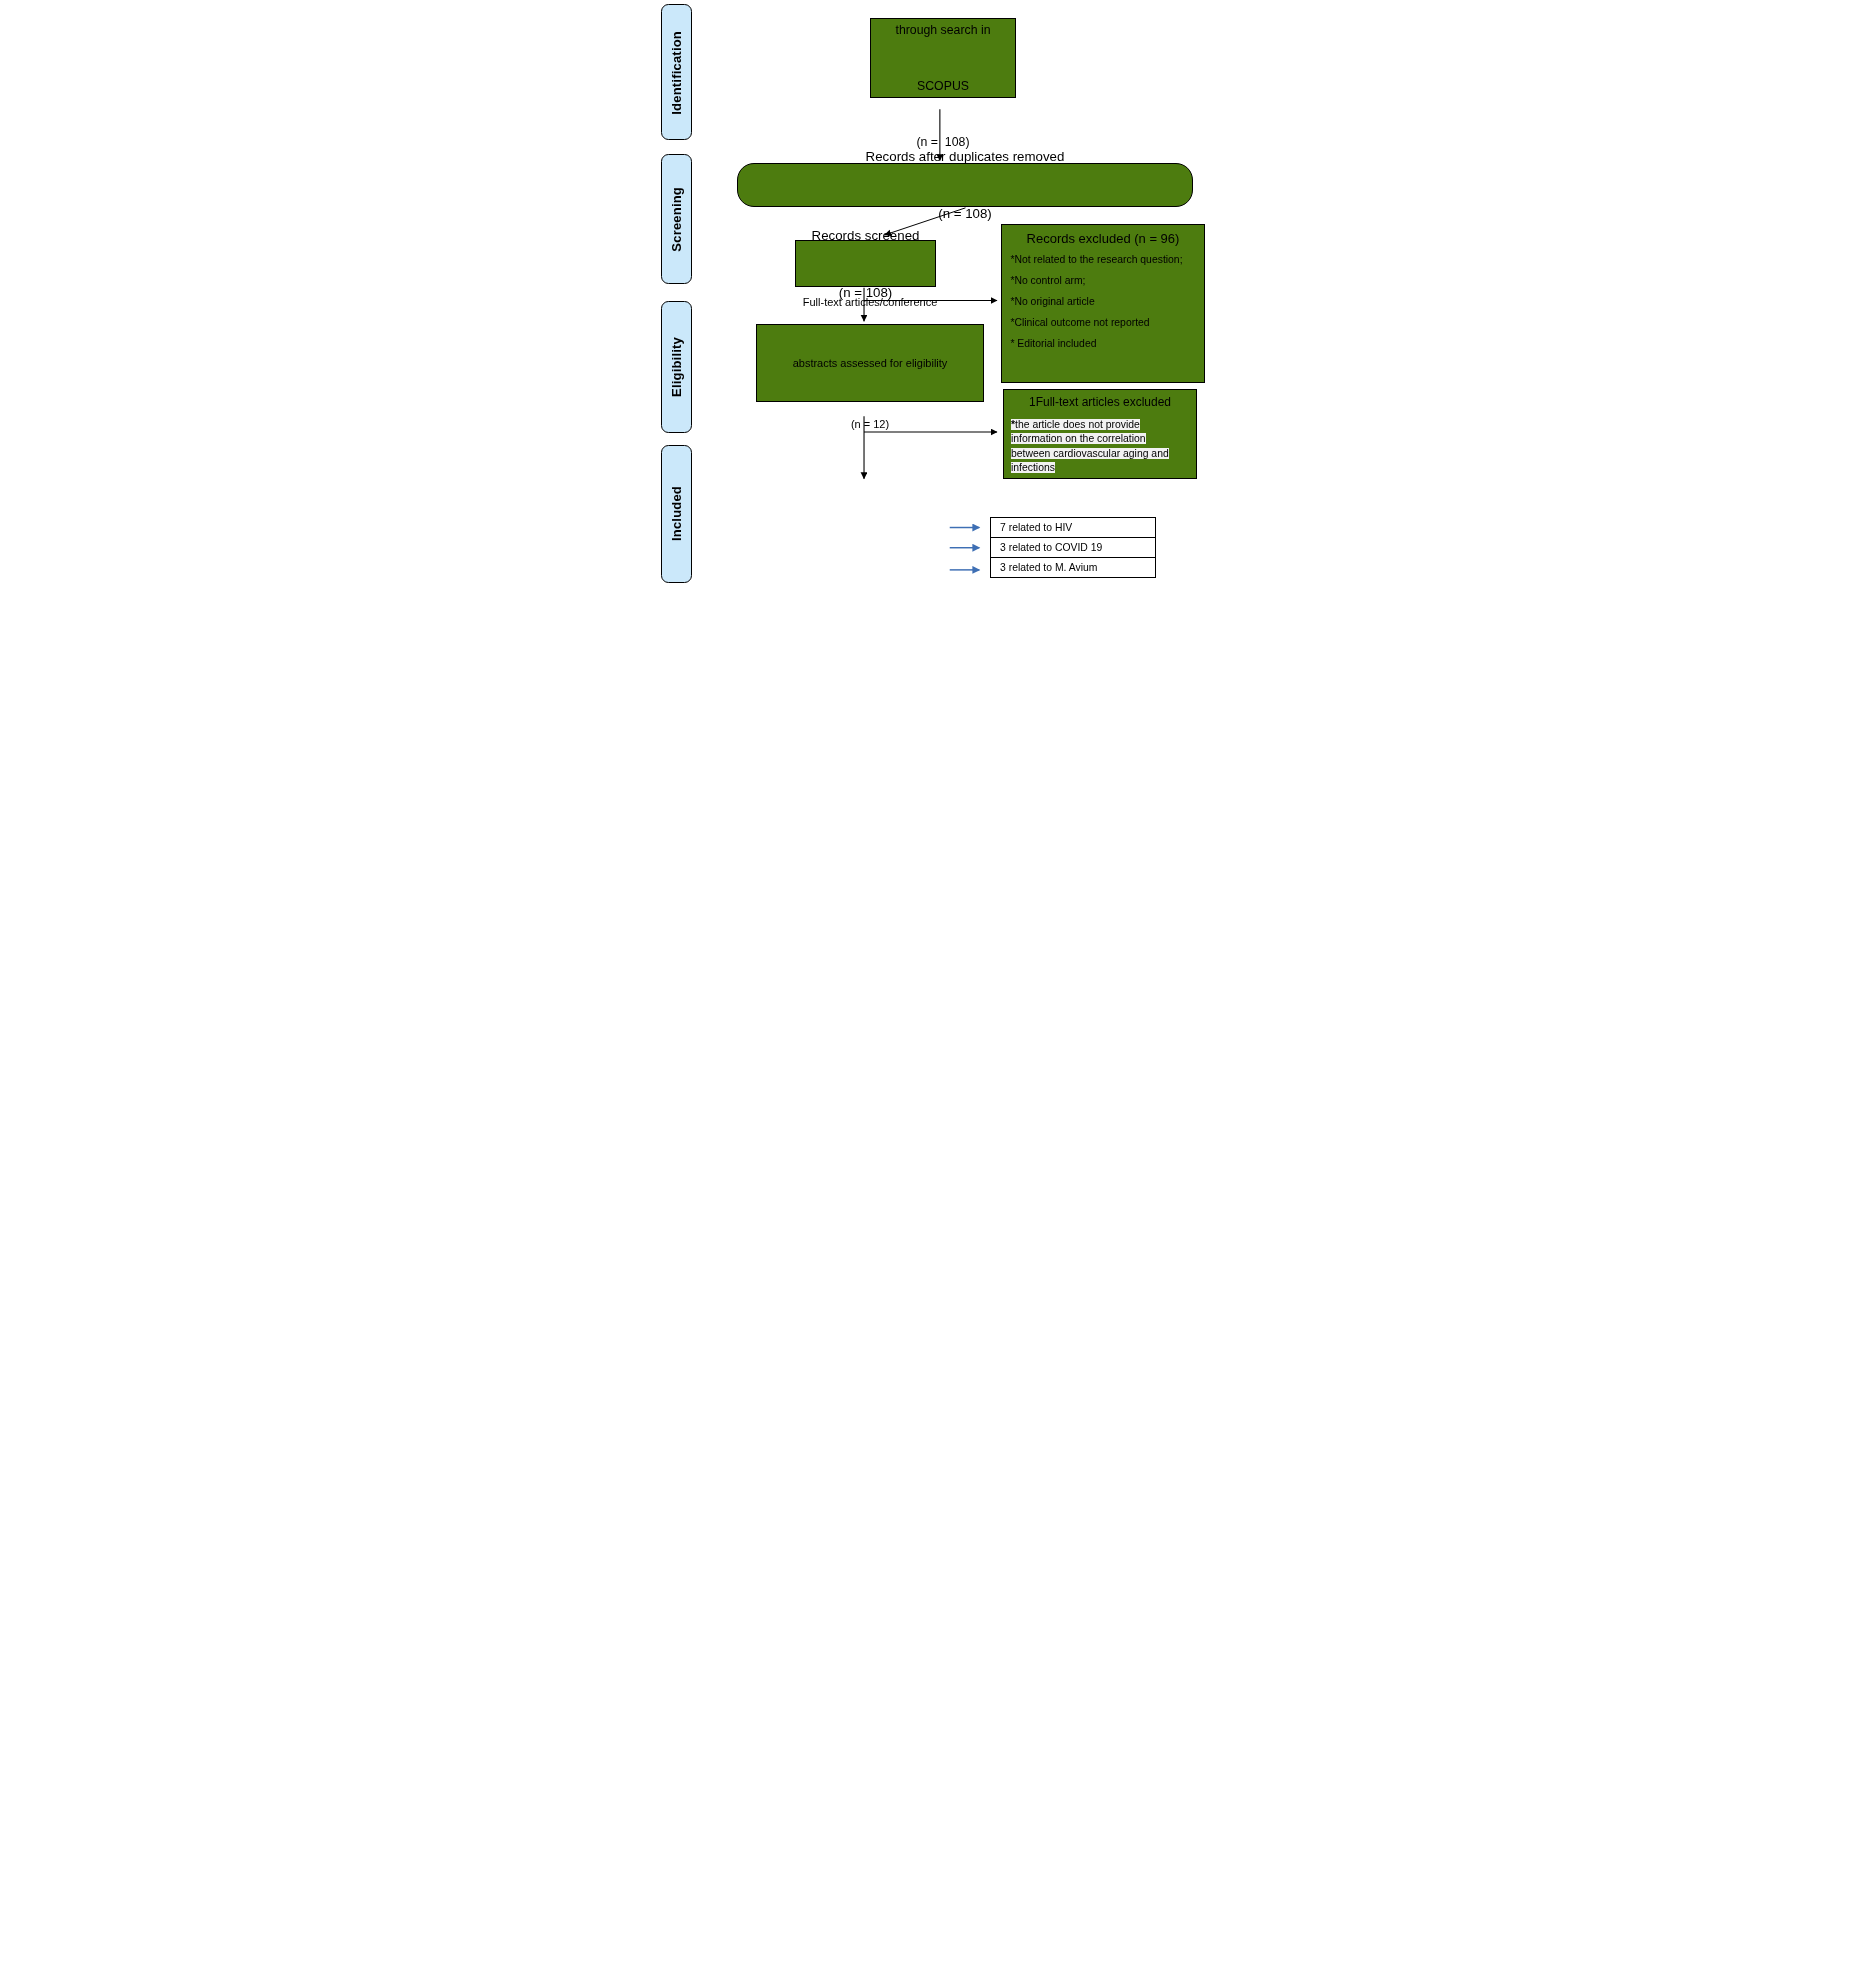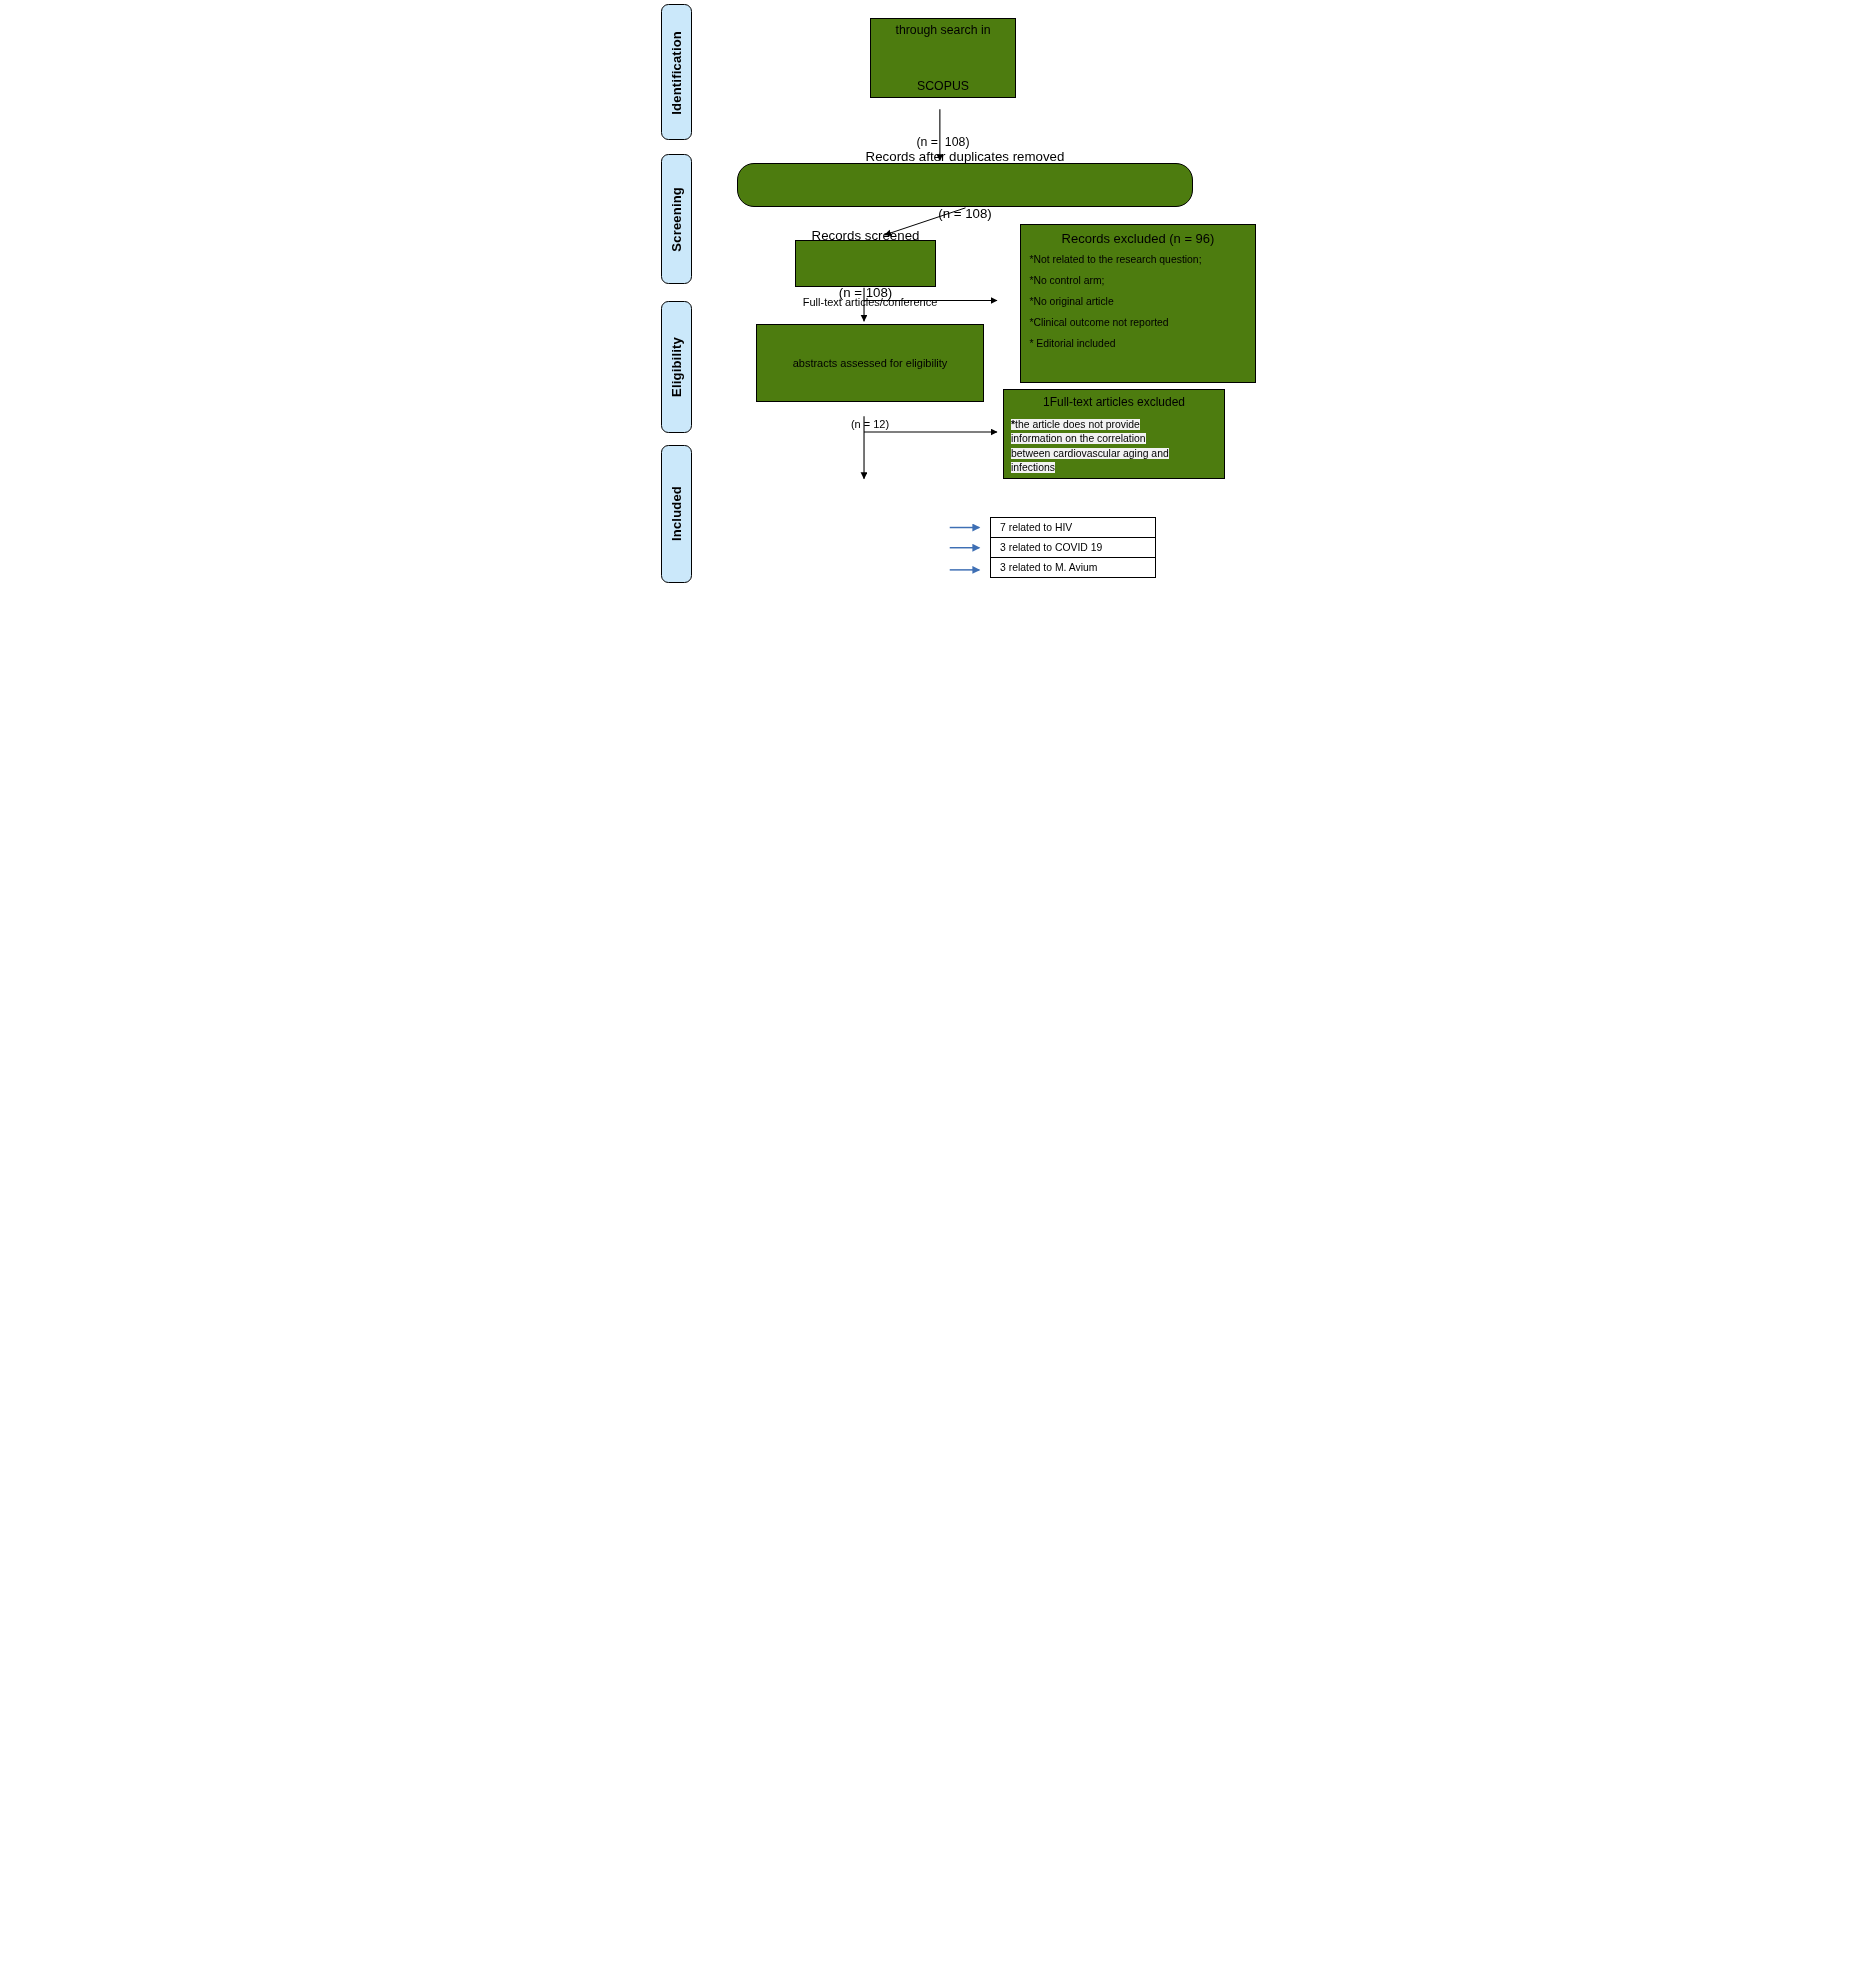--- a/index.html
+++ b/index.html
@@ -90,36 +90,36 @@
   <div class="box center" style="left:85px;top:163px;width:456px;height:44px;border-width:1.5px;font-size:13.3px;line-height:19px;border-radius:17px;">
     <div class="bl">Records after duplicates removed</div>
     <div class="bl">(n = 108)</div>
   </div>
 
   <div class="box center" style="left:143px;top:240px;width:141px;height:47px;font-size:13.3px;line-height:19px;">
     <div class="bl">Records screened</div>
     <div class="bl">(n = 108)</div>
   </div>
 
-  <div class="box" style="left:349px;top:224px;width:236px;height:159px;margin-left:19px;">
+  <div class="box" style="left:349px;top:224px;width:204px;height:159px;">
     <div class="excl-title">Records excluded (n = 96)</div>
     <div class="excl-item">*Not related to the research question;</div>
     <div class="excl-item">*No control arm;</div>
     <div class="excl-item">*No original article</div>
     <div class="excl-item">*Clinical outcome not reported</div>
     <div class="excl-item">* Editorial included</div>
   </div>
 
   <div class="box center" style="left:104px;top:324px;width:228px;height:78px;font-size:11px;line-height:23px;">
     <div class="bl">Full-text articles/conference</div>
     <div class="bl">abstracts assessed for eligibility</div>
     <div class="bl">(n = 12)</div>
   </div>
 
-  <div class="box" style="left:351px;top:389px;width:222px;height:90px;">
+  <div class="box" style="left:351px;top:389px;width:194px;height:90px;">
     <div class="excl2-title">1Full-text articles excluded</div>
     <div class="excl2-body">
       <div><span class="hl"><b>*</b><span>the article does not provide</span></span></div>
       <div><span class="hl">information on the correlation</span></div>
       <div><span class="hl">between cardiovascular aging and</span></div>
       <div><span class="hl">infections</span></div>
     </div>
   </div>
 
 

